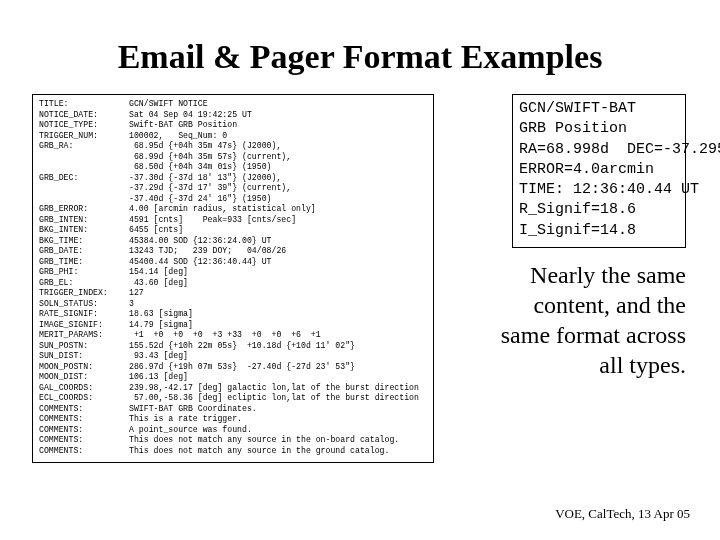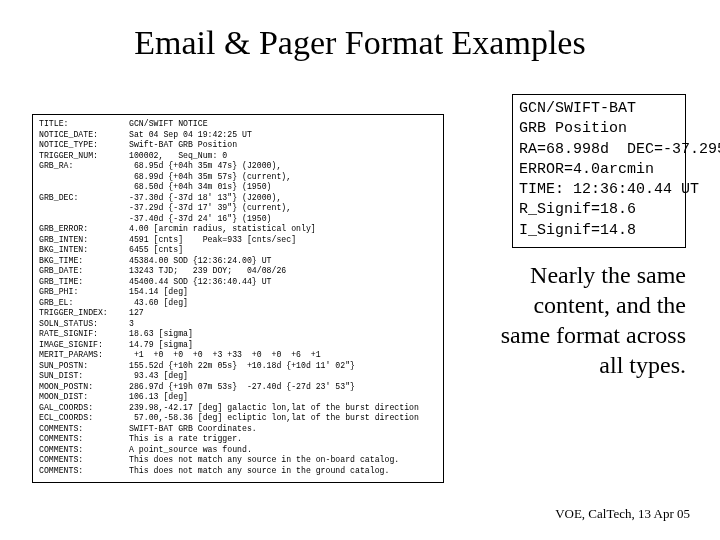--- a/index.html
+++ b/index.html
@@ -1,23 +1,23 @@
 <!DOCTYPE html>
 <html><head>
 <meta charset="utf-8">
 <style>
   html,body{margin:0;padding:0;width:720px;height:540px;background:#fff;
     font-family:"Times New Roman",Times,serif;color:#000;}
   .slide{position:relative;width:720px;height:540px;}
-  .title{position:absolute;left:0;right:0;top:24px;text-align:center;
-    font-size:34px;font-weight:400;}
+  .title{position:absolute;left:0;right:0;top:38px;text-align:center;
+    font-size:34px;font-weight:700;}
   .notice-box{position:absolute;left:32px;top:94px;width:388px;
-    border:1px solid #000;padding:4px 16px 6px 6px;
+    border:1px solid #000;padding:4px 6px 6px 6px;
     font-family:"Courier New",Courier,monospace;font-size:8.2px;
-    line-height:1.28;white-space:pre;margin-top:20px;}
+    line-height:1.28;white-space:pre;}
   .notice-box .k{display:inline-block;width:90px;}
   .summary-box{position:absolute;right:34px;top:94px;width:160px;
     border:1px solid #000;padding:4px 6px 6px 6px;
     font-family:"Courier New",Courier,monospace;font-size:15px;
     line-height:1.35;white-space:pre;}
   .caption{position:absolute;right:34px;top:260px;width:190px;
     font-size:24px;line-height:1.25;text-align:right;}
   .footer{position:absolute;right:30px;bottom:18px;font-size:13px;}
 </style>
 </head>

